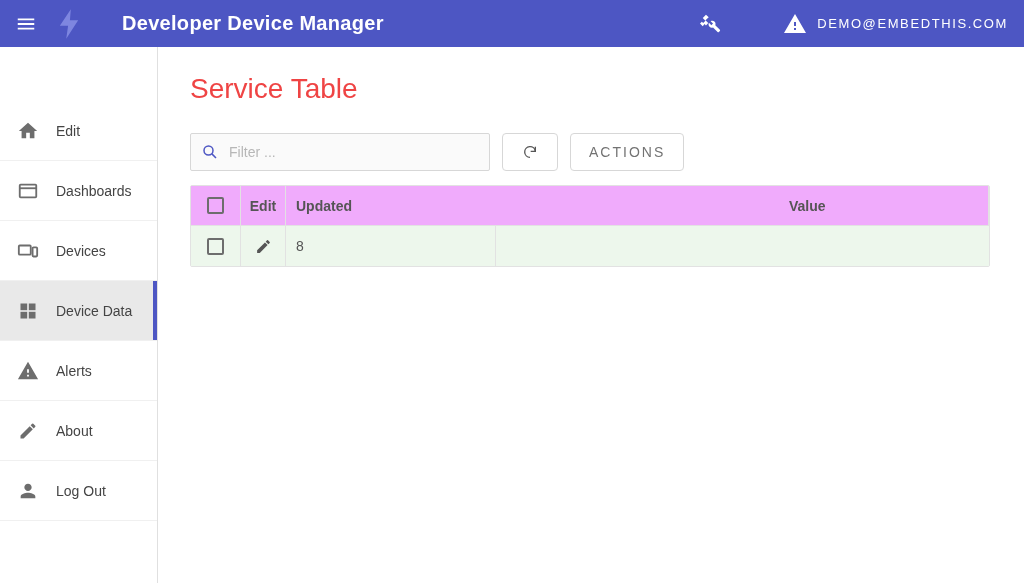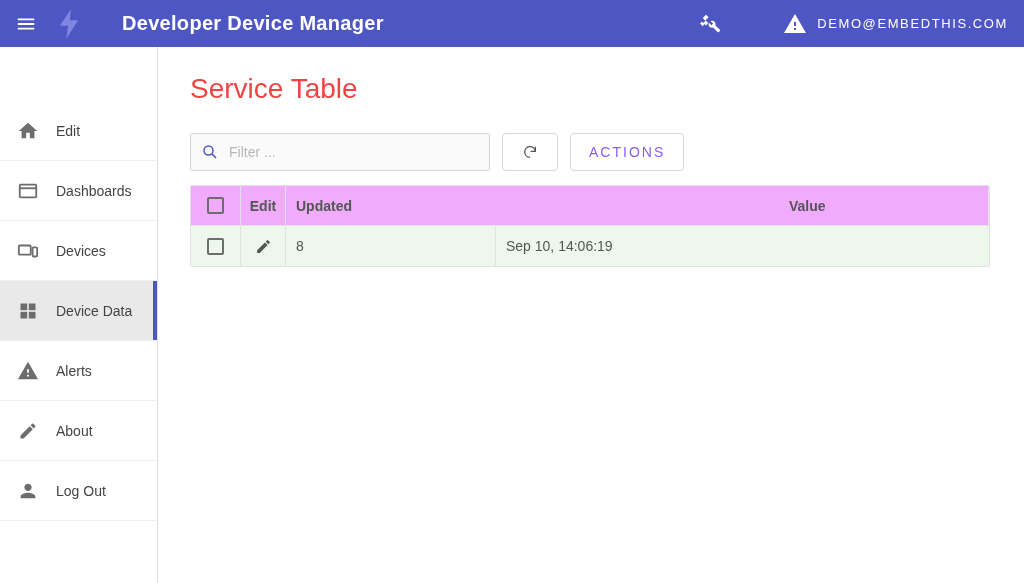--- a/index.html
+++ b/index.html
@@ -159,21 +159,21 @@
     border: 1px solid #d7d7d7;
     background: #fff;
     border-radius: 4px;
     padding: 0 18px;
     display: flex;
     align-items: center;
     justify-content: center;
     cursor: pointer;
     font-size: 14px;
     letter-spacing: 2px;
-    color: #8b5cf6;
+    color: #737373;
   }
   .btn.icon-btn { padding: 0; width: 56px; }
 
   
   .table {
     border: 1px solid #e2e2e2;
     border-radius: 2px;
     width: 800px;
   }
   .thead, .trow {
@@ -344,17 +344,16 @@
       <div class="trow">
         <div class="cell col-check">
           <div class="checkbox"></div>
         </div>
         <div class="cell col-edit edit-cell">
           <svg width="17" height="17" viewBox="0 0 24 24" fill="#555">
               <path d="M3 17.25V21h3.75L17.81 9.94l-3.75-3.75L3 17.25zM20.71 7.04a1 1 0 0 0 0-1.41l-2.34-2.34a1 1 0 0 0-1.41 0l-1.83 1.83 3.75 3.75 1.83-1.83z"></path>
             </svg>
         </div>
         <div class="cell col-value">8</div>
-        <div class="cell col-updated">Sep 10, 14:06:19</div>
       </div>
     </div>
   </div>
 </div>
 
 </body></html>

